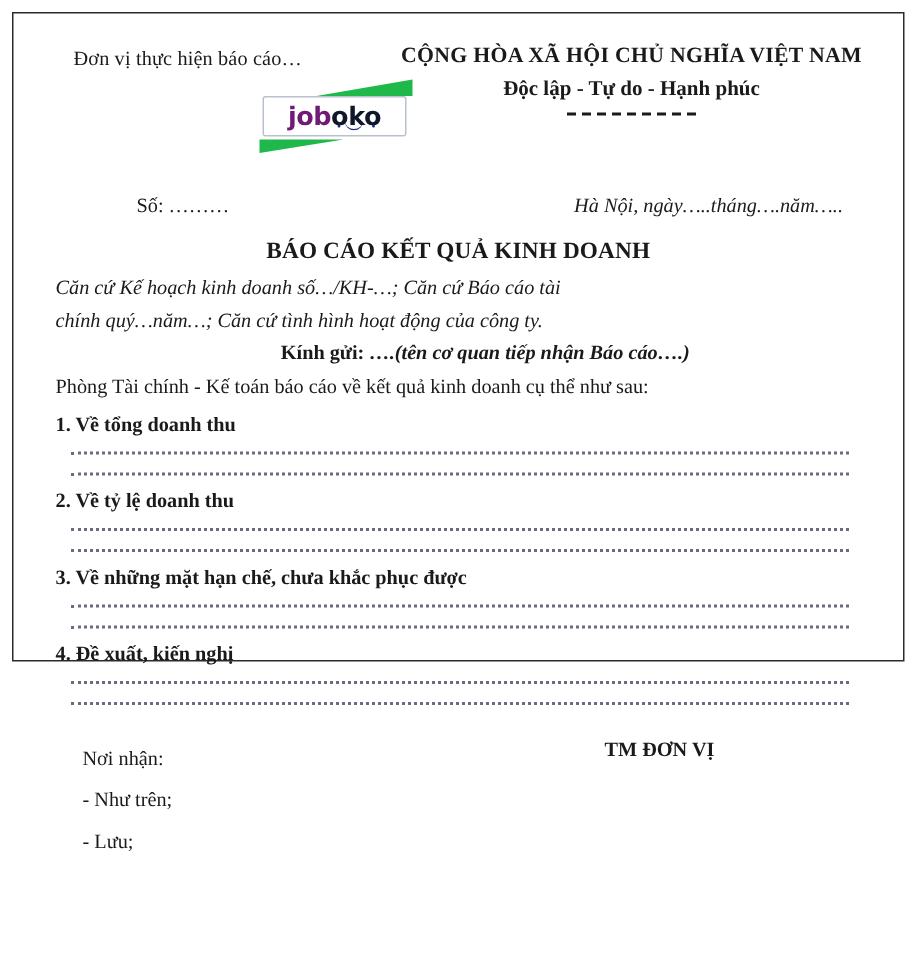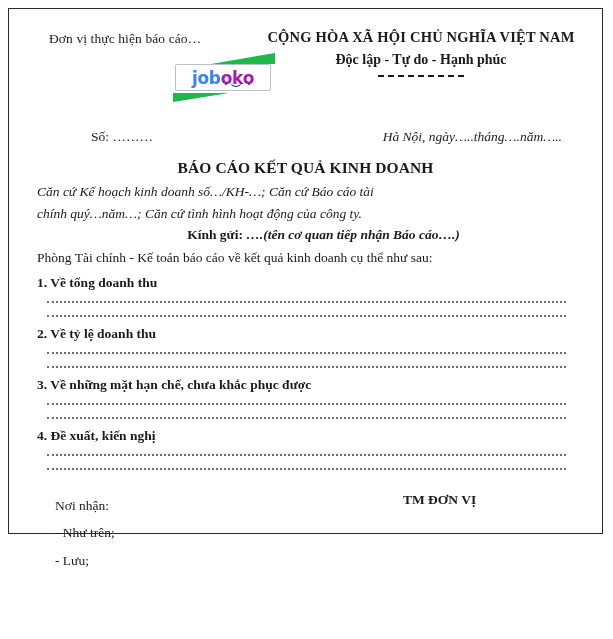--- a/index.html
+++ b/index.html
@@ -13,21 +13,21 @@
     font-family: "Liberation Serif", "DejaVu Serif", serif;
     color: #1a1a1a;
     overflow: hidden;
   }
 
   .page-frame {
     position: absolute;
     left: 8px;
     top: 8px;
     width: 595px;
-    height: 526px;
+    height: 433px;
     border: 1.5px solid #2b2b2b;
     box-sizing: border-box;
     background: #ffffff;
   }
 
   .doc-body {
     position: absolute;
     left: 0;
     top: 0;
     width: 100%;
@@ -142,22 +142,22 @@
     height: 100%;
     display: flex;
     align-items: center;
     justify-content: center;
     font-family: "DejaVu Sans", "Liberation Sans", sans-serif;
     font-size: 17px;
     font-weight: bold;
     letter-spacing: -.3px;
     z-index: 2;
   }
-  .logo-job { color: #3b82f6; }
-  .logo-oko { color: #a21caf; position: relative; }
+  .logo-job { color: #701a75; }
+  .logo-oko { color: #0f172a; position: relative; }
   .eye-dot {
     position: absolute;
     width: 2px;
     height: 2px;
     background: #20287a;
     border-radius: 50%;
     bottom: 3px;
   }
   .eye-dot.l { left: 4px; }
   .eye-dot.r { right: 4px; }

